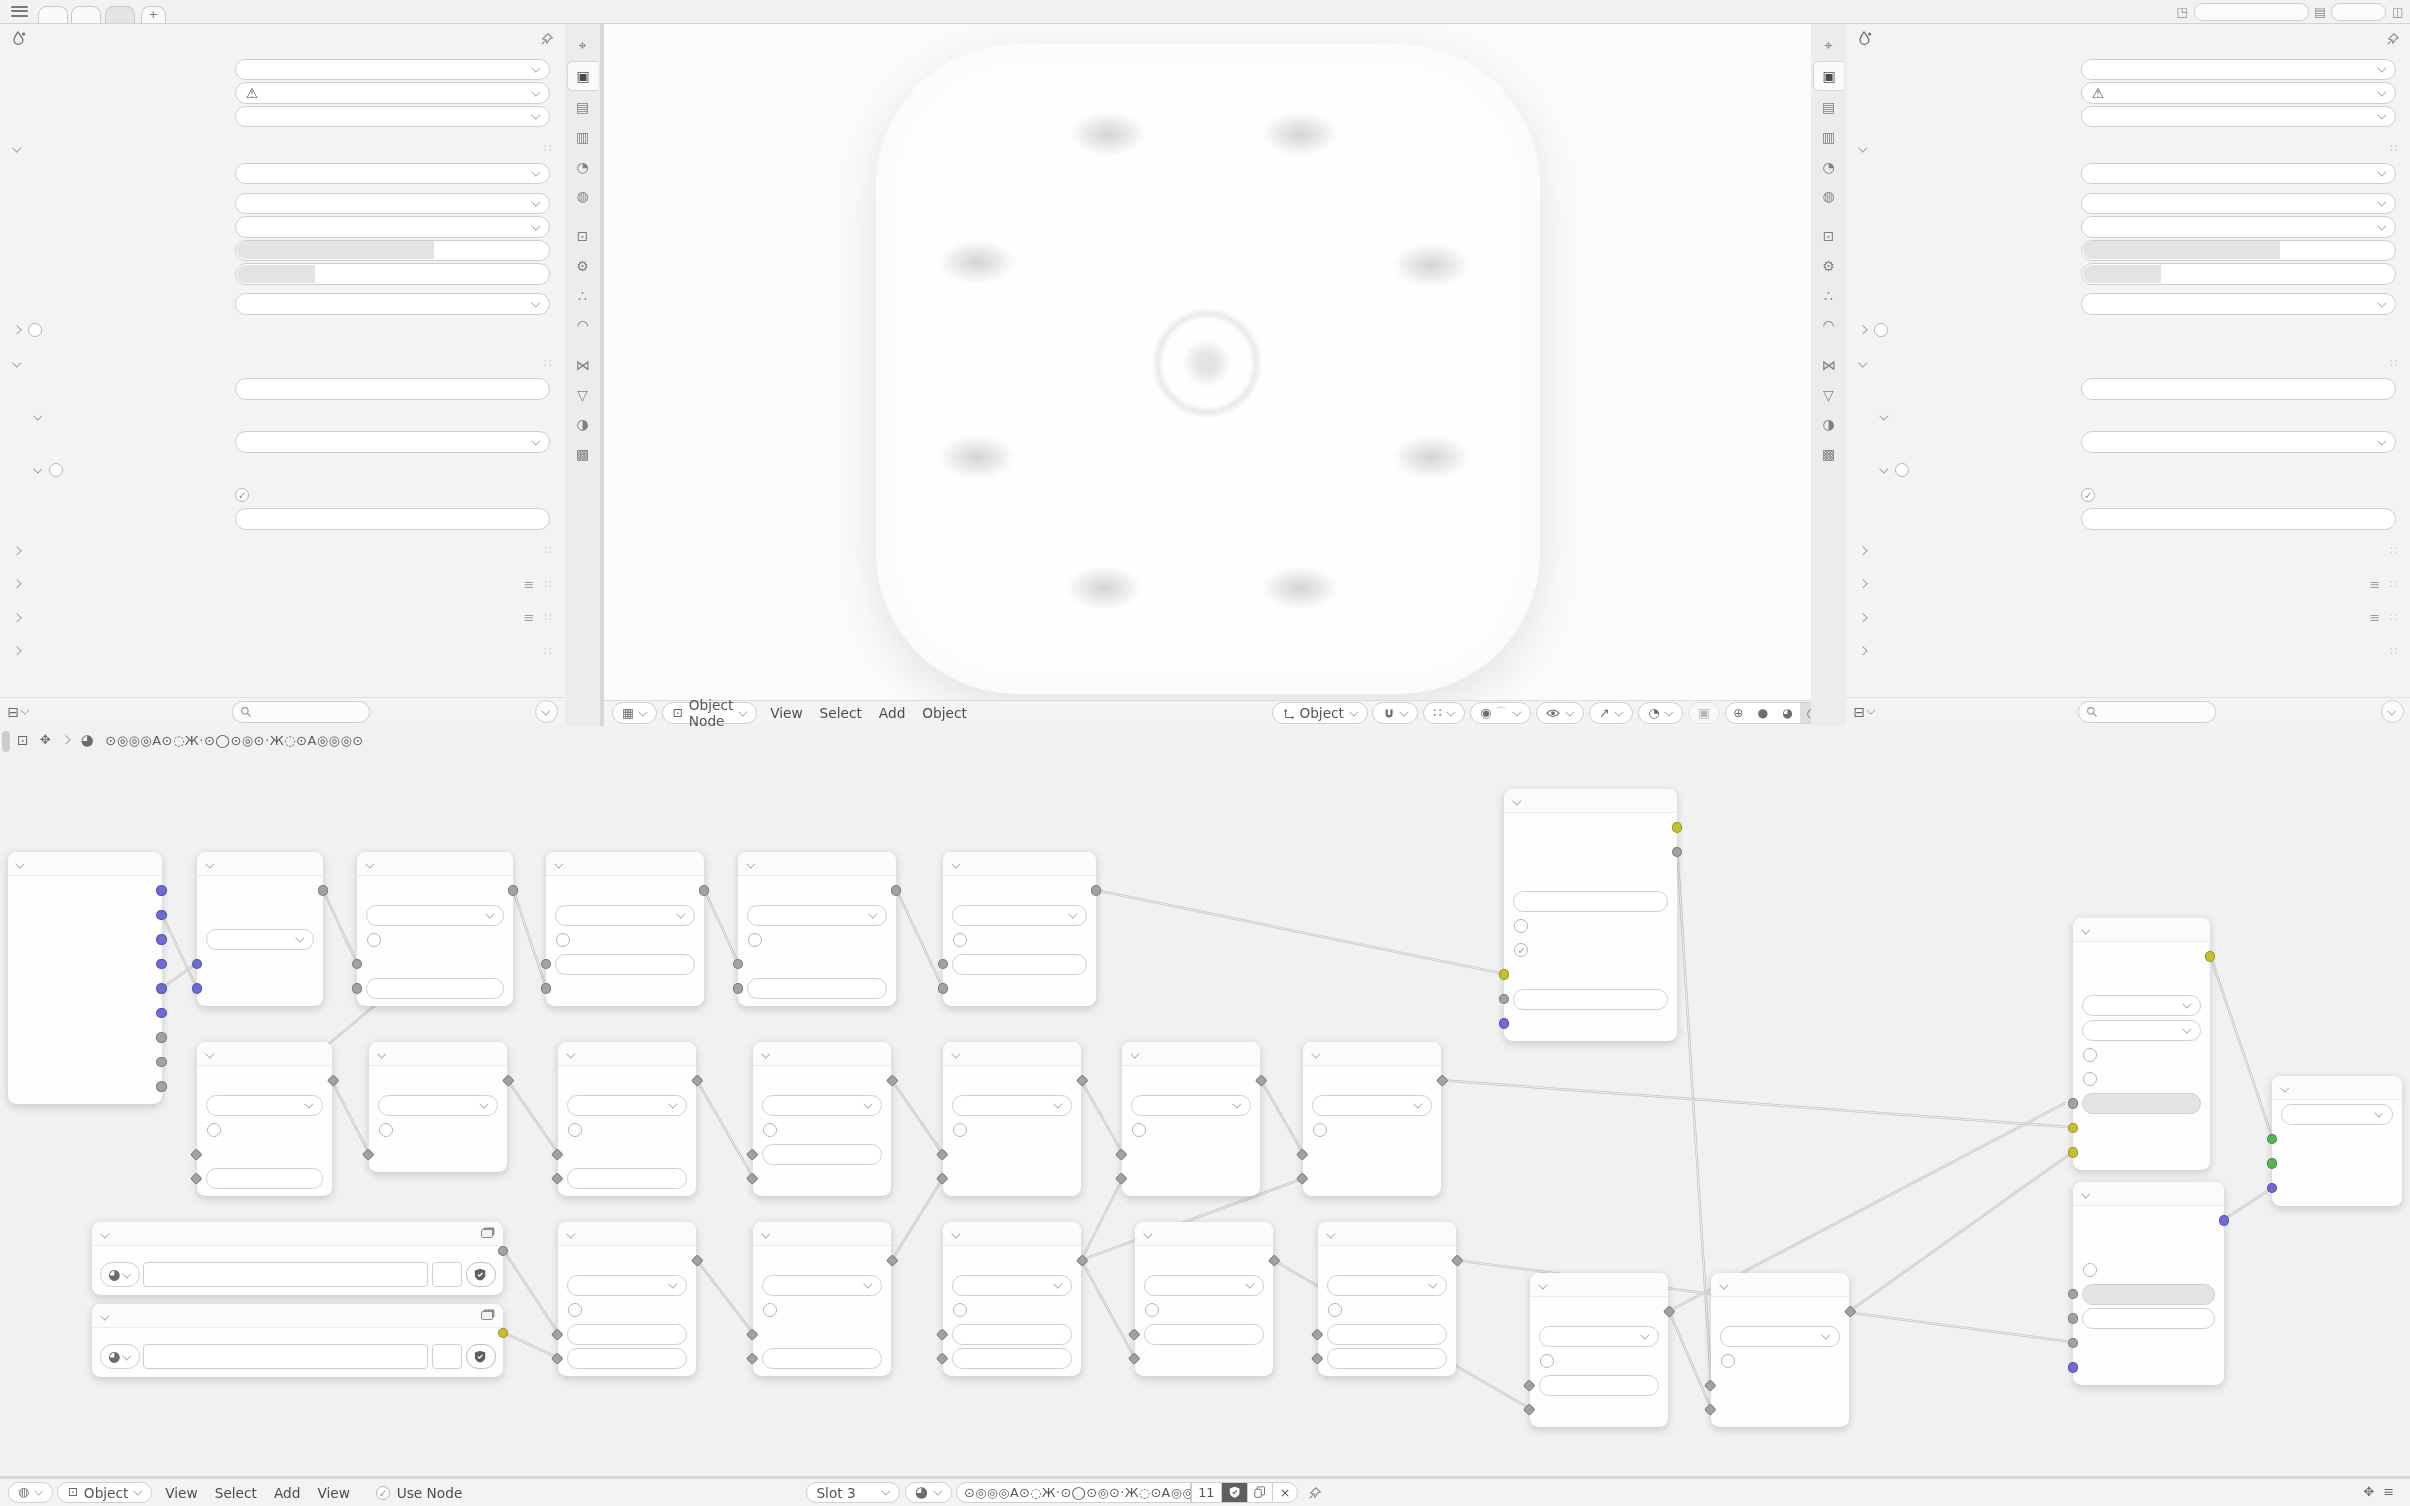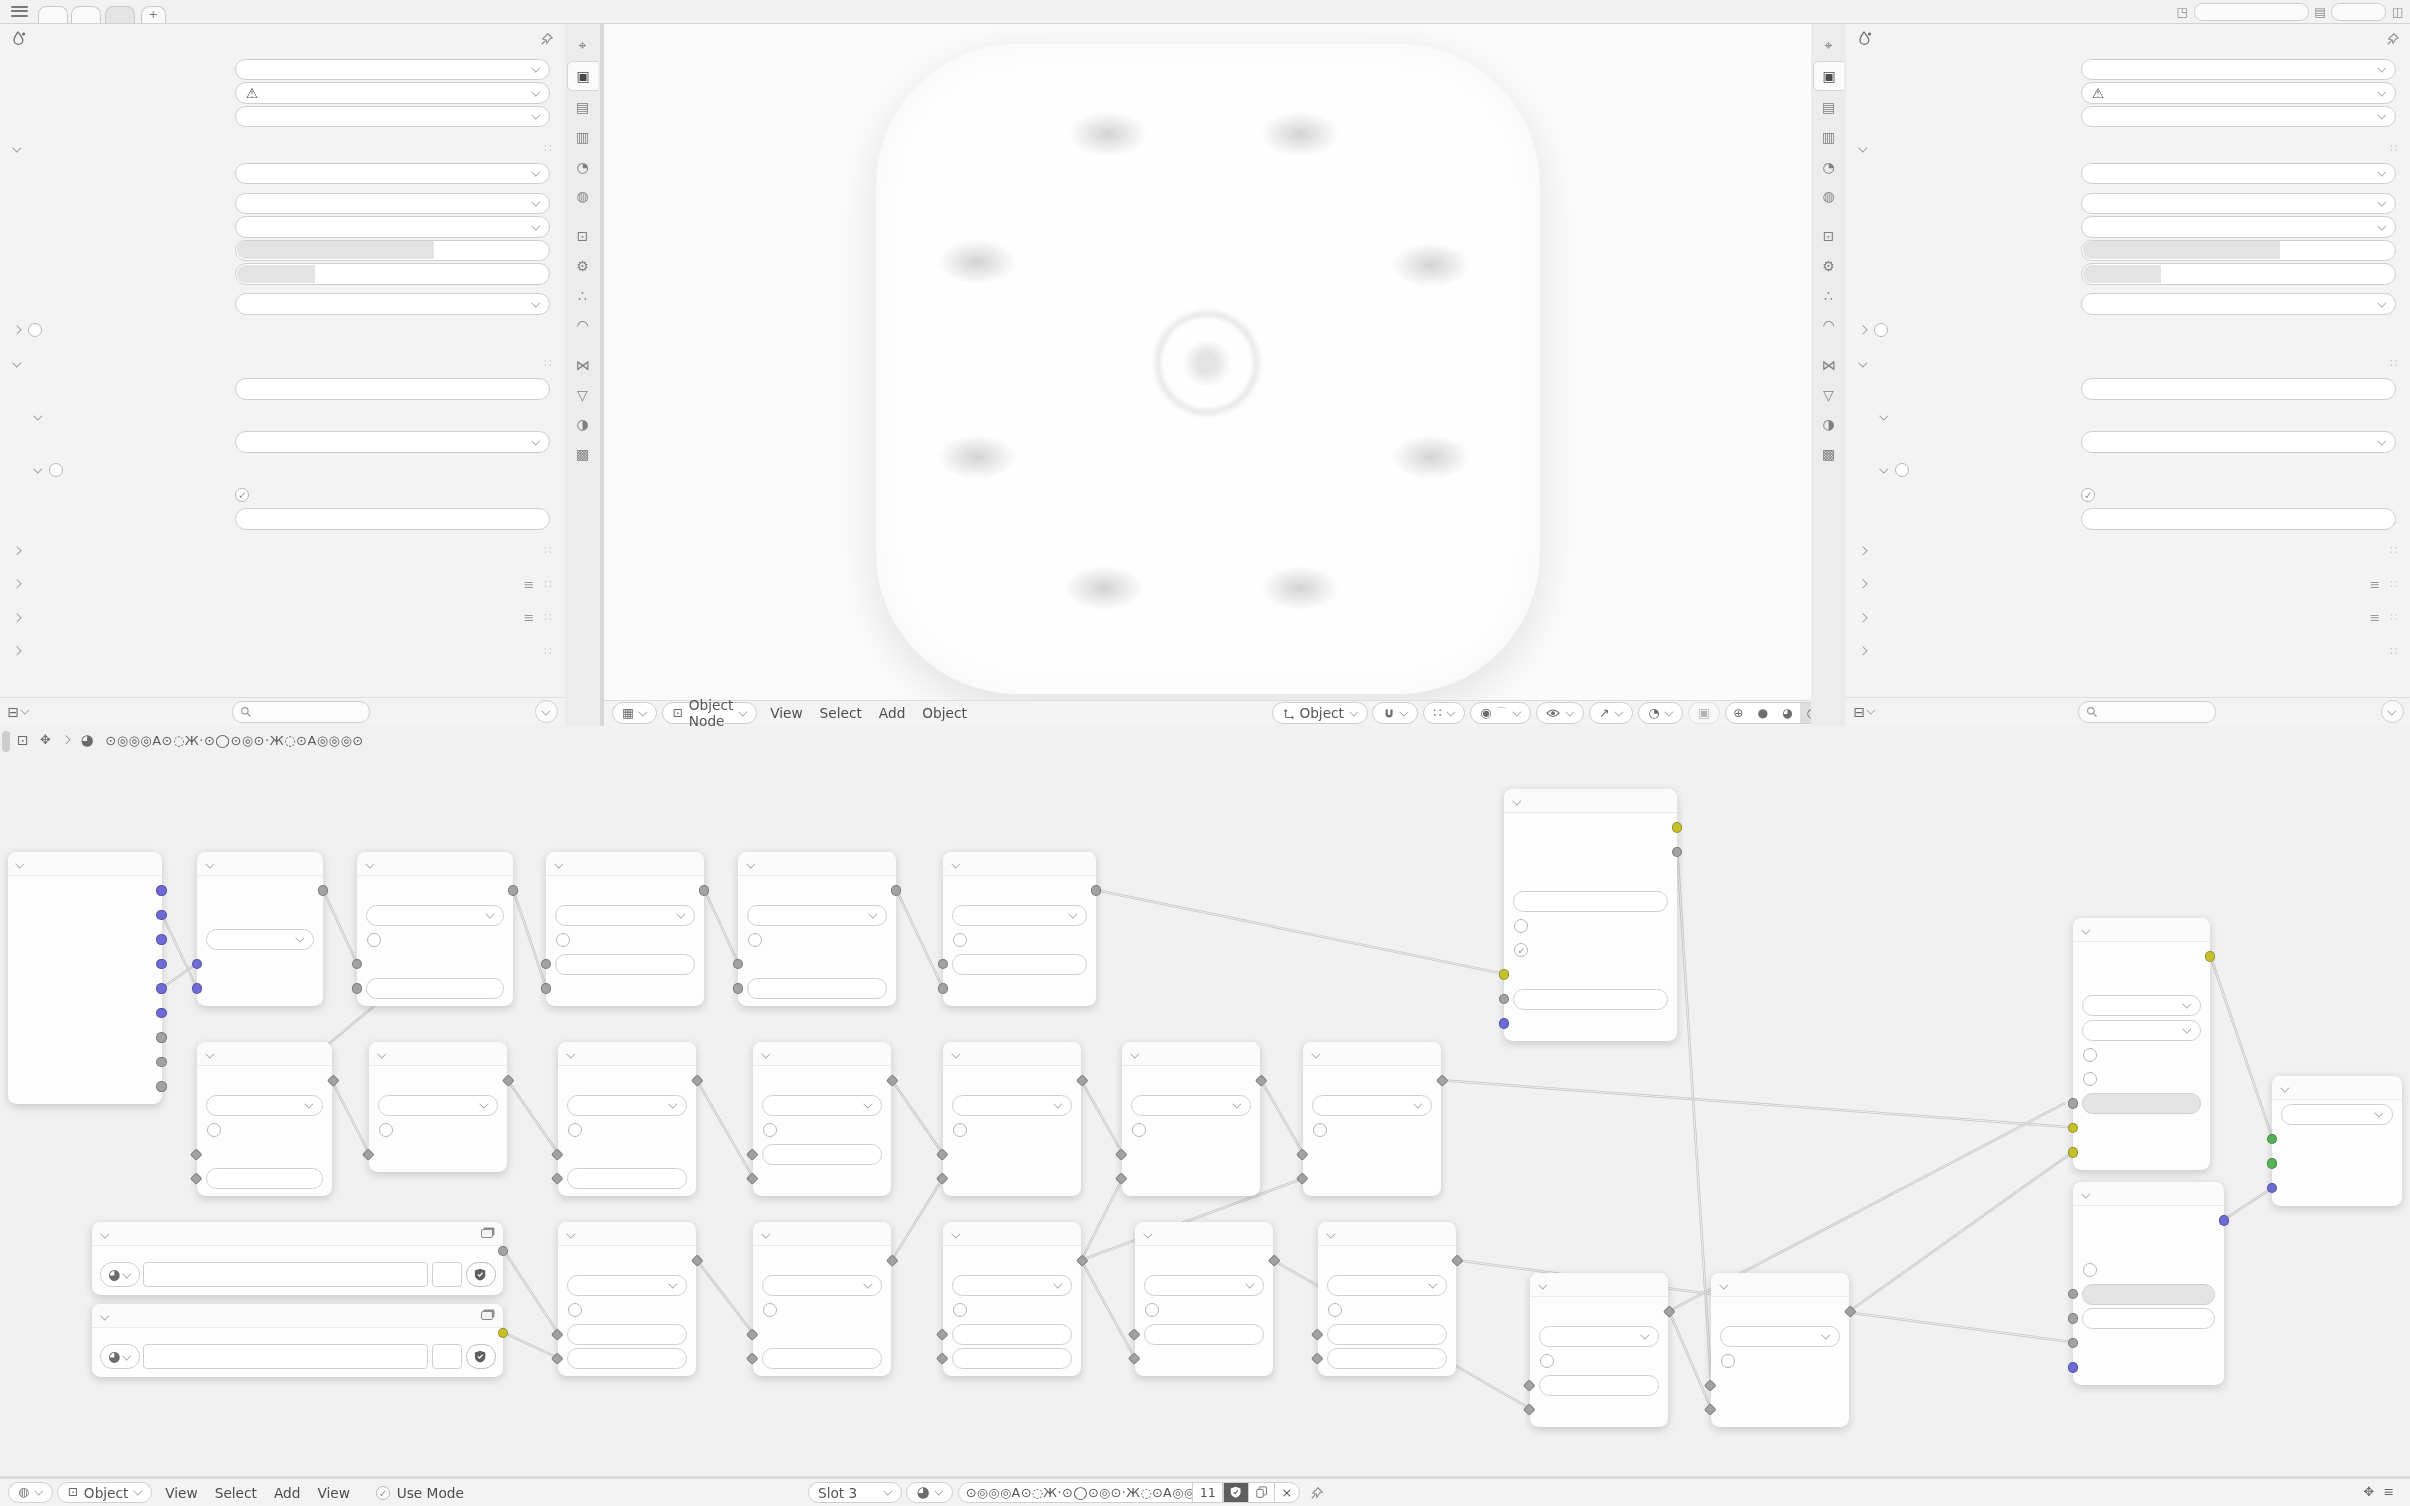--- a/index.html
+++ b/index.html
@@ -1583,21 +1583,21 @@
       <span class="chev"></span>
   </div>
   <div id="ne-menus" style="display:flex;">
       <span class="menu-label">View</span>
       <span class="menu-label">Select</span>
       <span class="menu-label">Add</span>
       <span class="menu-label">View</span>
     </div>
   <div style="display:flex;align-items:center;margin-left:13px;">
     <span class="rcheck">✓</span>
-    <span style="font-size:13.7px;">Use Mode</span>
+    <span style="font-size:13.7px;">Use Node</span>
   </div>
   <div style="margin-left:339px;display:flex;align-items:center;gap:4.7px;">
     <div class="pill" style="width:94px;">
       <span>Slot 3</span>
       <span class="grow"></span>
         <span class="chev"></span>
     </div>
     <div class="pill">
         <span class="icon-g" style="font-size:15px;">◕</span>
         <span class="chev"></span>

